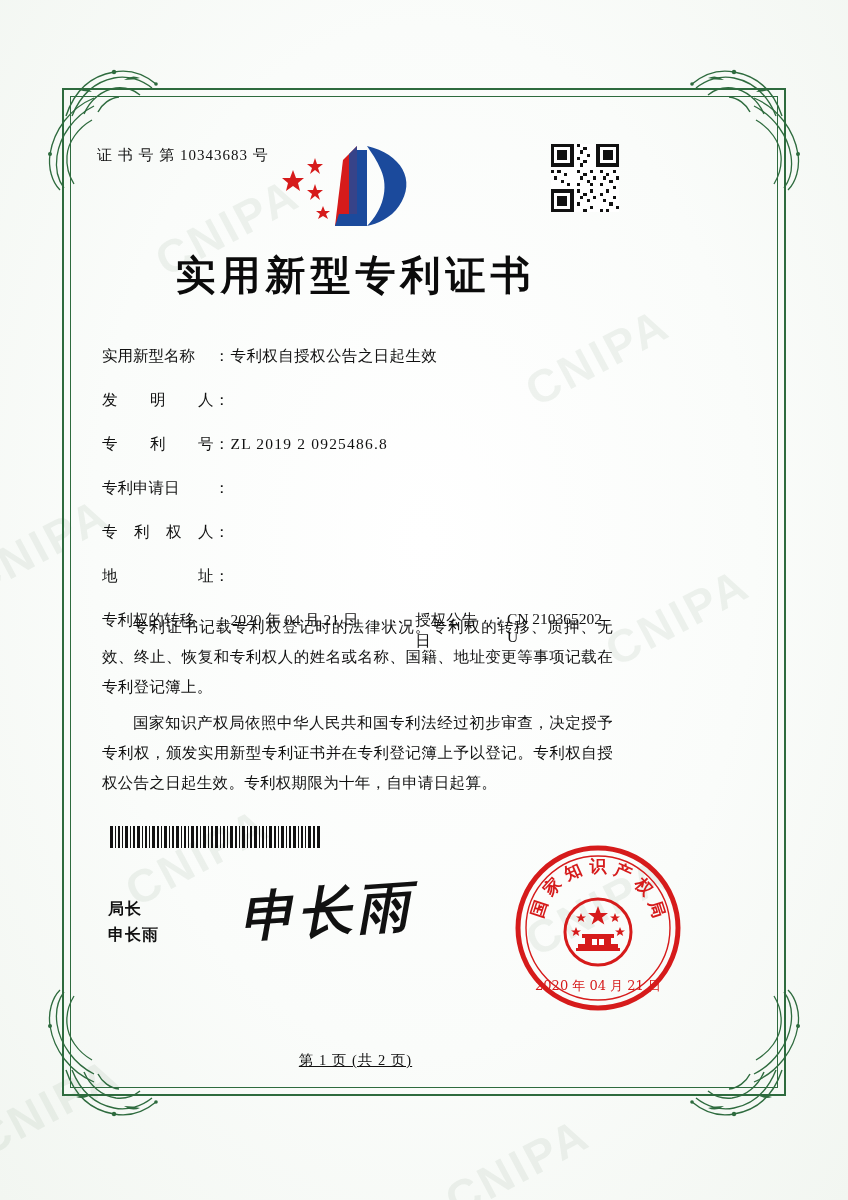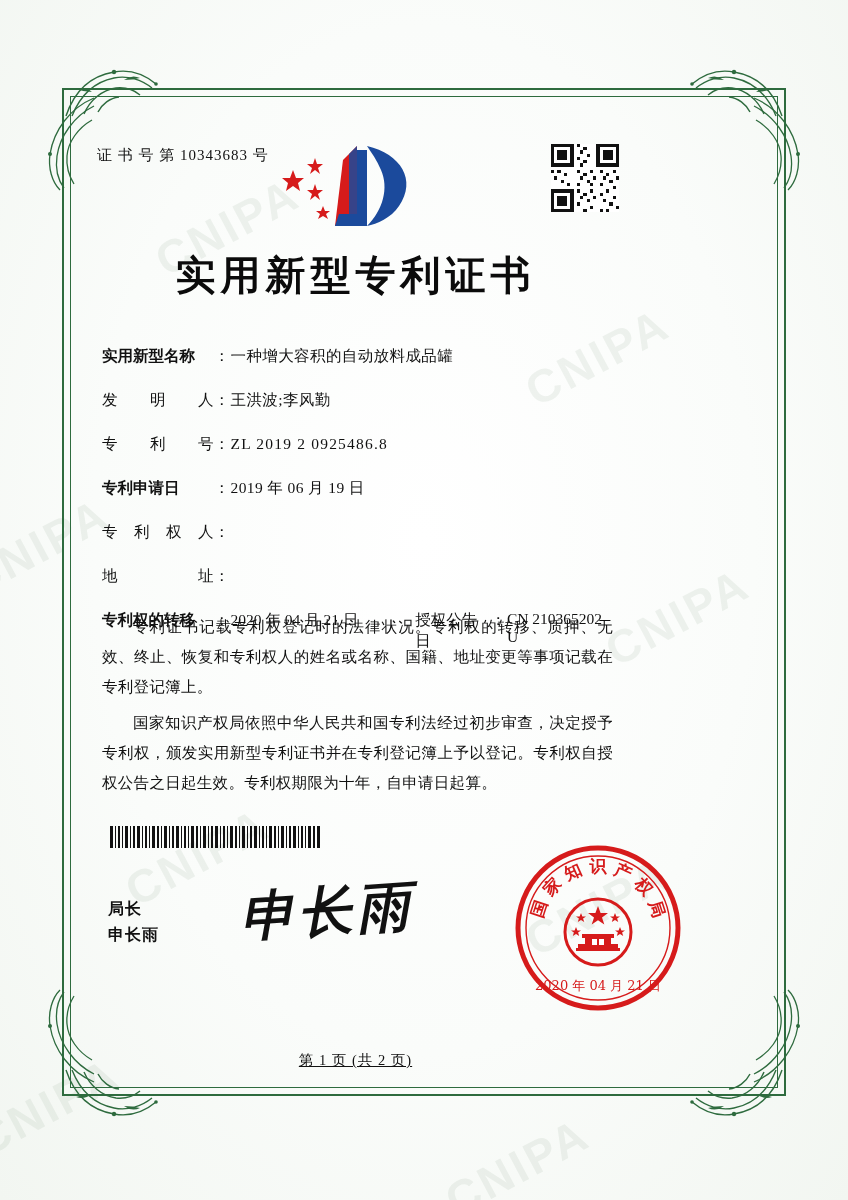--- a/index.html
+++ b/index.html
@@ -142,21 +142,21 @@
     font-size: 15.5px;
     color: #111;
   }
   .field-label {
     width: 112px;
     flex: none;
     letter-spacing: 0.5px;
     display: flex;
     justify-content: space-between;
   }
-  .field-label.tight { letter-spacing: 0px; display: block; font-weight: bold; }
+  .field-label.tight { letter-spacing: 0px; display: block; }
   .field-sep { margin: 0 1px 0 0; }
   .field-value {
     flex: 1;
     letter-spacing: 0.4px;
   }
   .field-value.mono-ish { letter-spacing: 1.2px; }
 
   .pub-row {
     display: flex;
     align-items: baseline;
@@ -441,47 +441,45 @@
       </svg>
     </div>
 
     <div class="doc-title">实用新型专利证书</div>
 
     <div class="fields">
 
       <div class="field-row">
         <span class="field-label tight">实用新型名称</span>
         <span class="field-sep">：</span>
-        <span class="field-value">一种增大容积的自动放料成品罐</span>
+        <span class="field-value">专利权自授权公告之日起生效</span>
       </div>
 
       <div class="field-row">
         <span class="field-label">
           <span>发</span>
           <span>明</span>
           <span>人</span>
         </span>
         <span class="field-sep">：</span>
-        <span class="field-value">王洪波;李风勤</span>
       </div>
 
       <div class="field-row">
         <span class="field-label">
           <span>专</span>
           <span>利</span>
           <span>号</span>
         </span>
         <span class="field-sep">：</span>
         <span class="field-value mono-ish">ZL 2019 2 0925486.8</span>
       </div>
 
       <div class="field-row">
         <span class="field-label tight">专利申请日</span>
         <span class="field-sep">：</span>
-        <span class="field-value">2019 年 06 月 19 日</span>
       </div>
 
       <div class="field-row">
         <span class="field-label">
           <span>专</span>
           <span>利</span>
           <span>权</span>
           <span>人</span>
         </span>
         <span class="field-sep">：</span>

